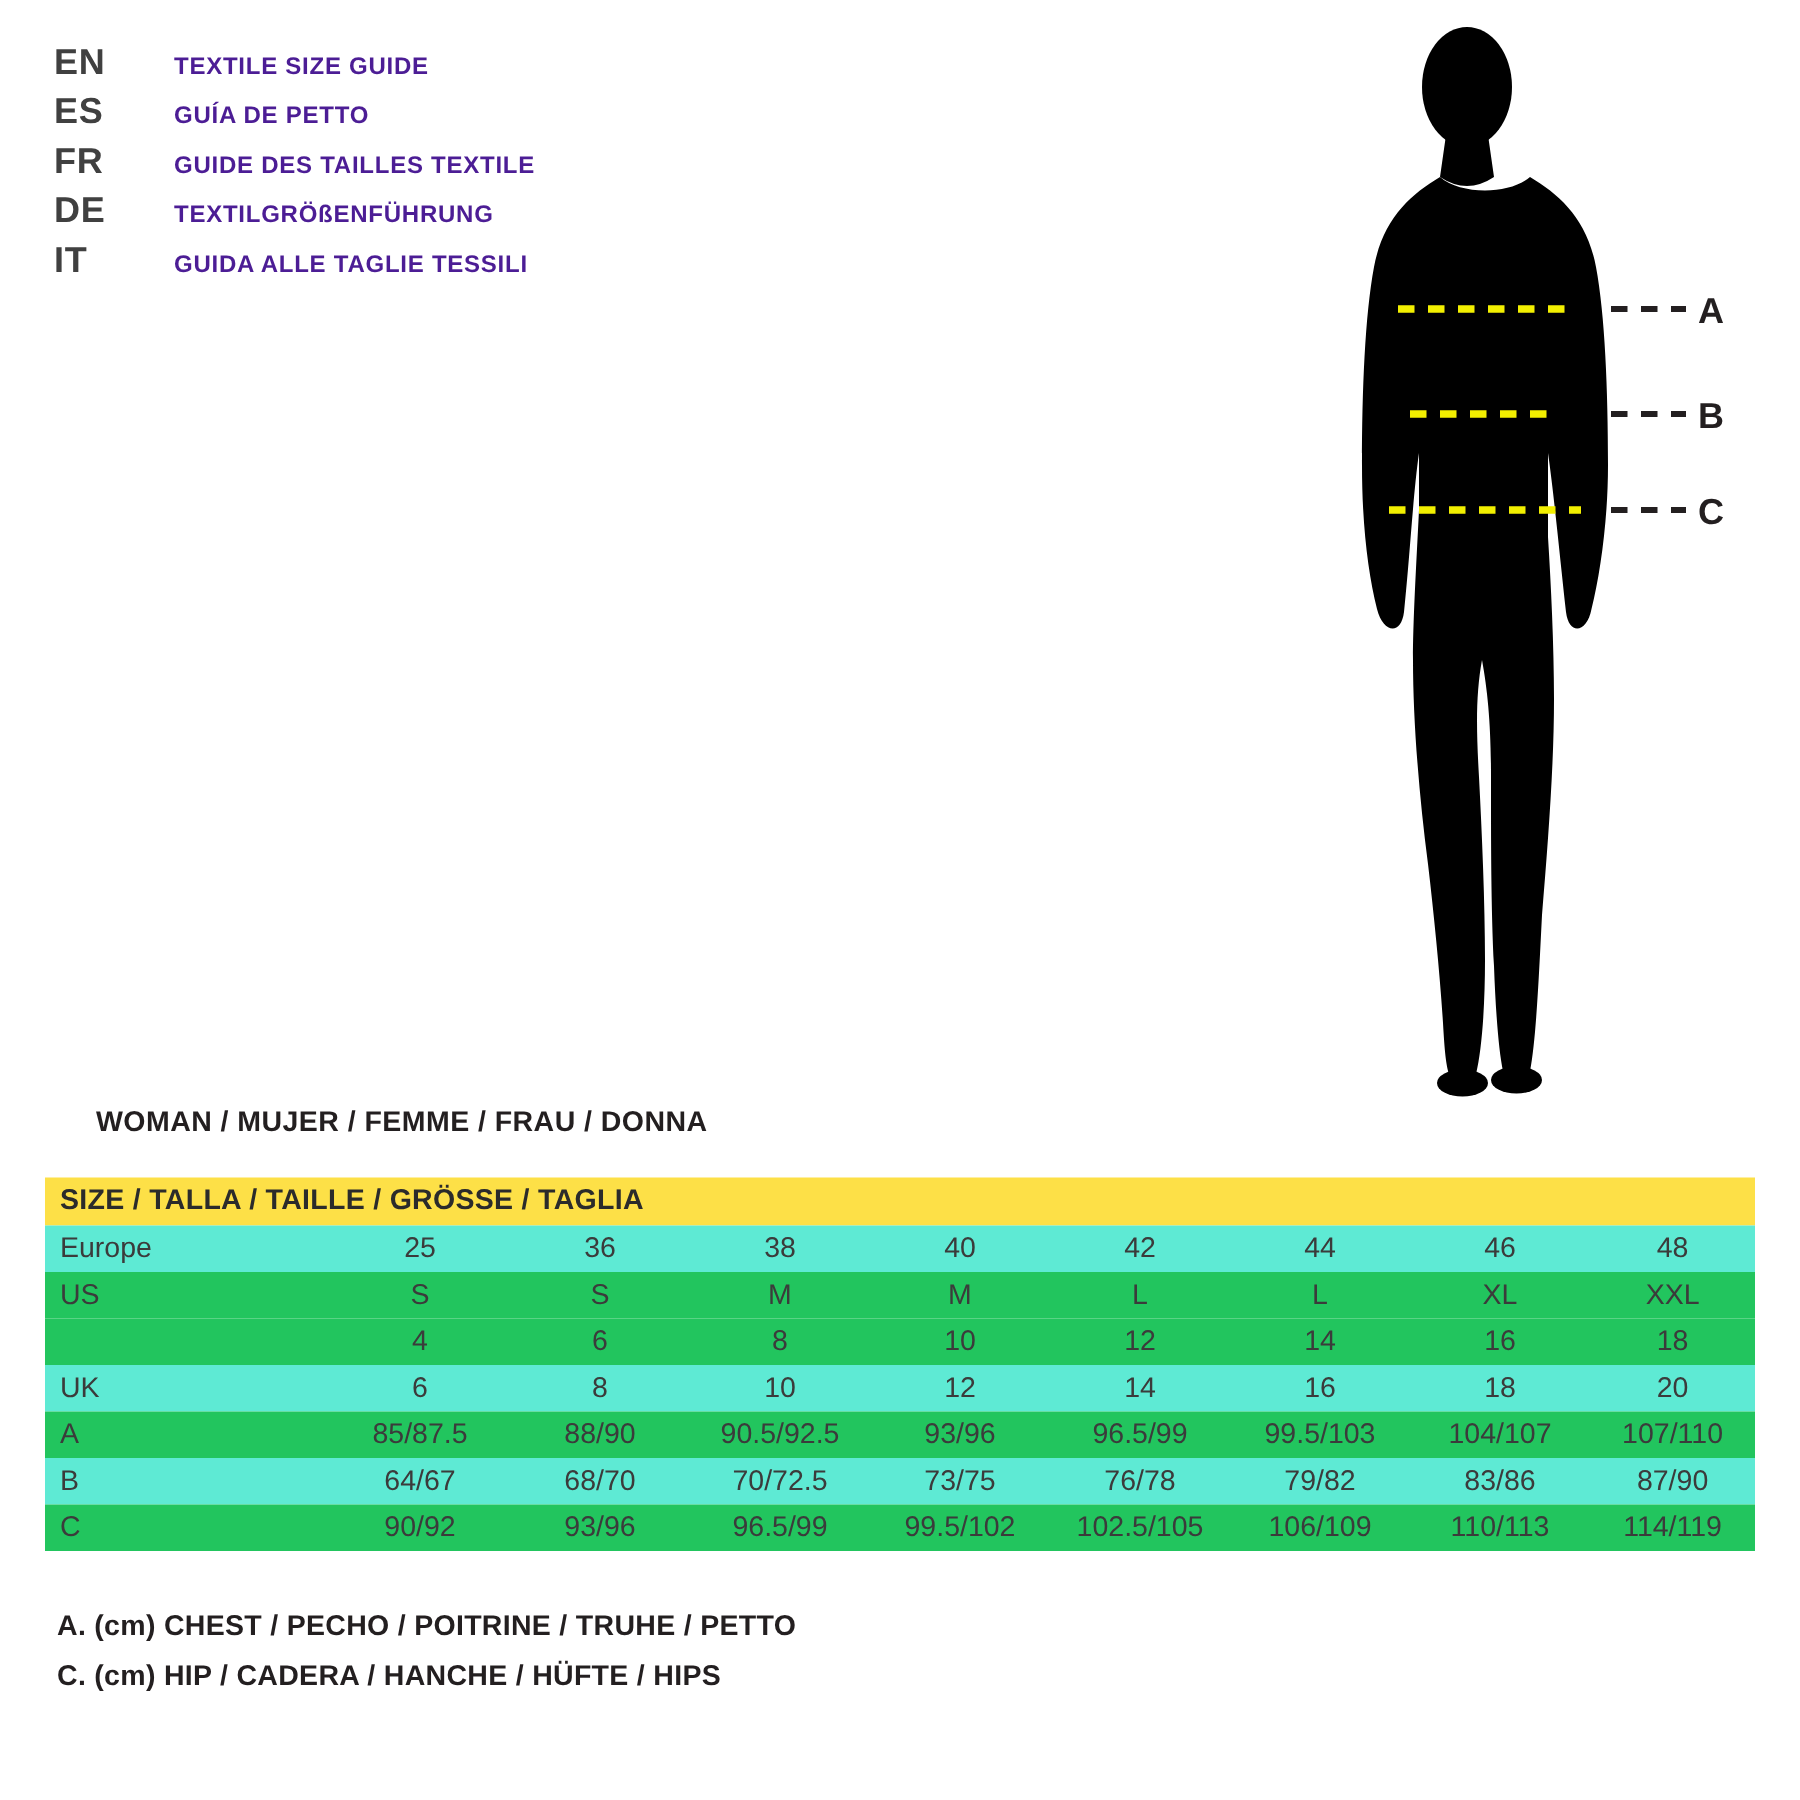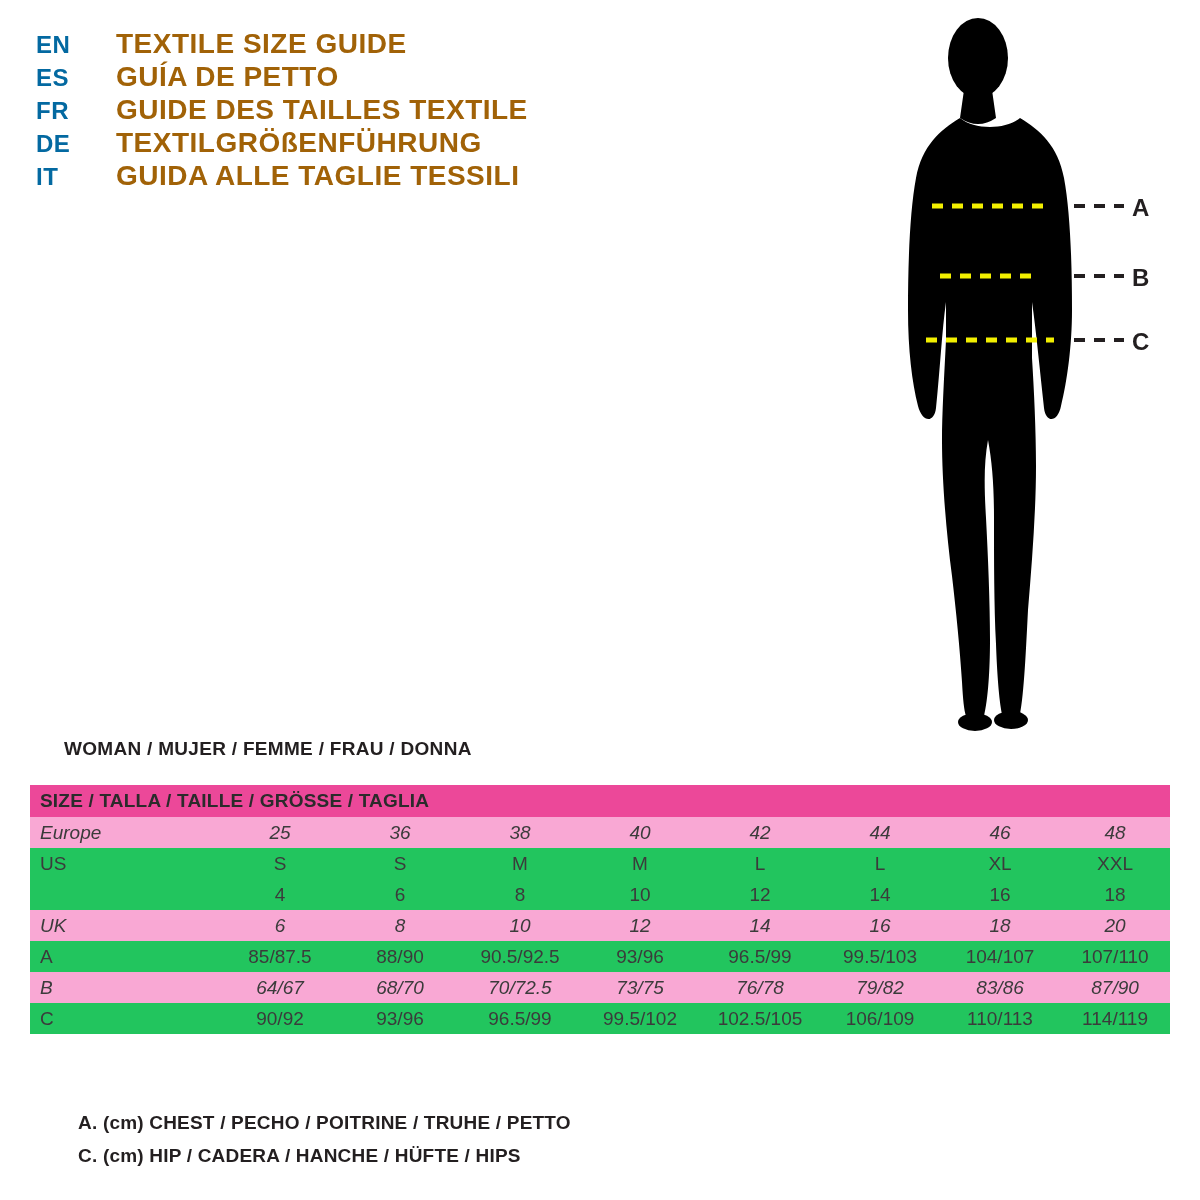--- a/index.html
+++ b/index.html
@@ -26,27 +26,27 @@
   .lang-row {
     display: flex;
     align-items: baseline;
     height: 33px;
   }
   .lang-code {
     width: 80px;
     font-size: 24px;
     font-weight: bold;
     letter-spacing: 0.5px;
-    color: #0369a1;
+    color: #404040;
   }
   .lang-text {
-    font-size: 28px;
+    font-size: 16px;
     font-weight: bold;
     letter-spacing: 0.5px;
-    color: #a16207;
+    color: #4c1d95;
     white-space: nowrap;
   }
 
   
   #figure-area {
     position: absolute;
     left: 860px;
     top: 10px;
     width: 330px;
     height: 740px;
@@ -92,38 +92,37 @@
     height: 31px;
     padding: 0;
     text-align: center;
     vertical-align: middle;
   }
   table.size-table td.row-head {
     text-align: left;
     padding-left: 10px;
   }
   tr.head-row td {
-    background: #ec4899;
+    background: #fde047;
     color: #2b2b2b;
     font-weight: bold;
     text-align: left;
     padding-left: 10px;
     height: 32px;
     letter-spacing: 0.2px;
   }
   tr.shade td { background: #22c55e; }
-  tr.plain td { background: #f9a8d4; font-style: italic; }
+  tr.plain td { background: #5eead4; }
 
   
   #footnotes {
     position: absolute;
     left: 38px;
-    top: 1106px;
+    top: 1068px;
     width: 900px;
-    margin-left: 40px;
   }
   .footnote {
     font-size: 19px;
     font-weight: bold;
     color: #231f20;
     letter-spacing: 0.2px;
     height: 33px;
     line-height: 33px;
     white-space: nowrap;
   }

